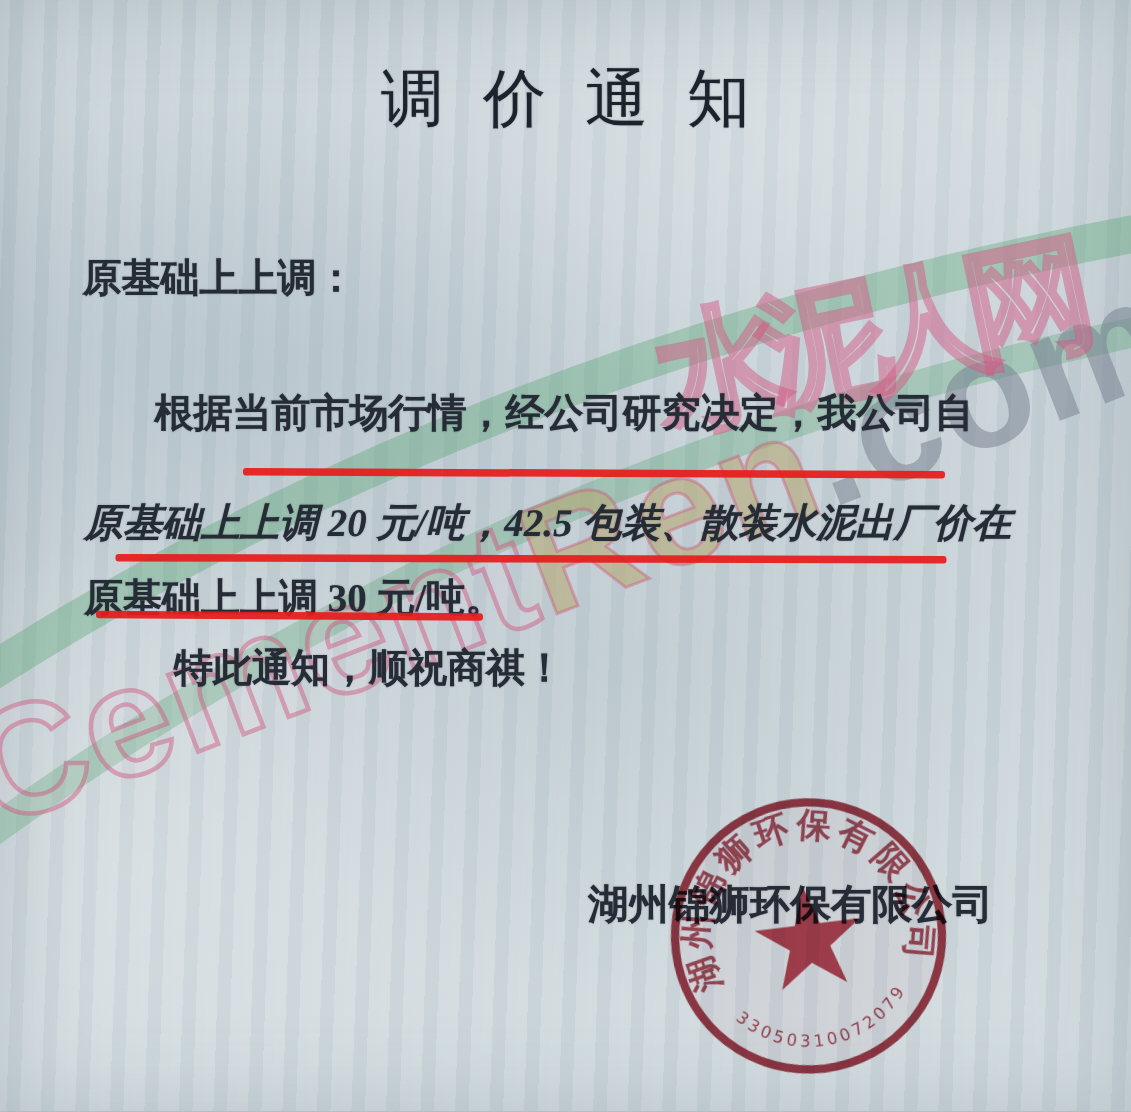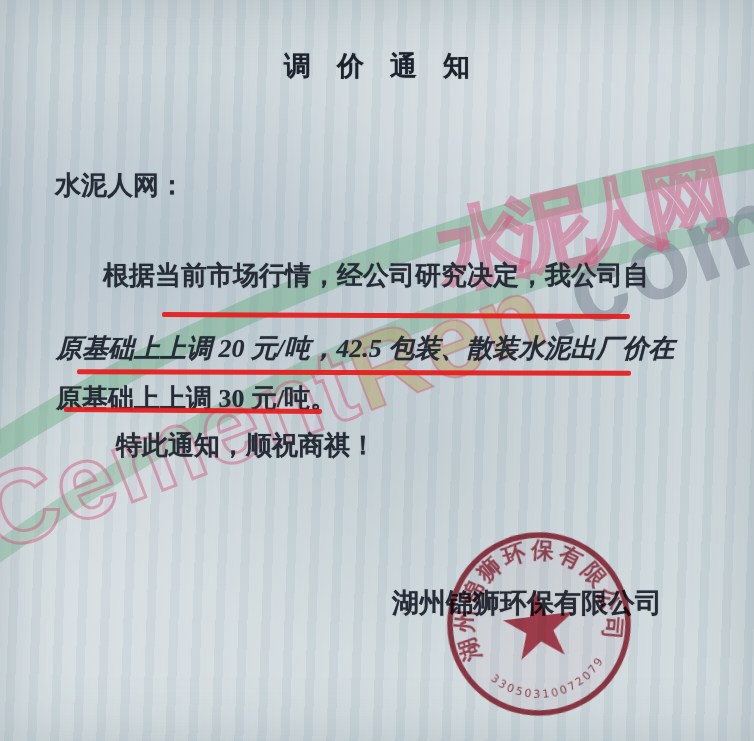--- a/index.html
+++ b/index.html
@@ -38,22 +38,22 @@
     position:absolute;left:436px;top:178px;z-index:1;
     transform:rotate(-12deg);
     font-family:"Liberation Sans","DejaVu Sans",sans-serif;
     font-size:86px;font-weight:700;letter-spacing:-16px;line-height:1.1;
     color:rgba(240,190,210,.10);
     -webkit-text-stroke:3px rgba(210,88,130,.48);
     white-space:nowrap;pointer-events:none;
   }
   
   .doc-title{
-    position:absolute;left:0;right:0;top:48px;z-index:2;text-align:center;
-    font-size:27px;font-weight:700;letter-spacing:26px;text-indent:26px;
+    position:absolute;left:0;right:0;top:38px;z-index:2;text-align:center;
+    font-size:42px;font-weight:400;letter-spacing:26px;text-indent:26px;
     color:#1d232c;text-shadow:0 0 1px rgba(30,36,46,.55);
   }
   .line{
     position:absolute;z-index:2;white-space:nowrap;
     font-size:26px;font-weight:600;color:#262c36;
     text-shadow:0 0 1px rgba(38,44,54,.5);
   }
   .salutation{left:55px;top:168px;}
   .body-l1{left:103px;top:218px;margin-top:40px;}
   .body-l2{left:56px;top:280px;}
@@ -82,21 +82,21 @@
     <path d="M -40,470 Q 320,230 800,148" fill="none" stroke="rgba(58,154,90,0.30)" stroke-width="25" stroke-linecap="round"></path>
     <path d="M -40,580 Q 330,300 800,213" fill="none" stroke="rgba(58,154,90,0.26)" stroke-width="20" stroke-linecap="round"></path>
   </svg>
 
   <div class="wm-brand"><span class="wm-outline">Cement</span><span class="wm-gold">Ren</span><span class="wm-gray">.com</span></div>
 
   <div class="wm-cn">水泥人网</div>
 
   <div class="doc-title">调价通知</div>
 
-  <div class="line salutation">水泥人网：</div>
+  <div class="line salutation">原基础上上调：</div>
   <div class="line body-l1">根据当前市场行情，经公司研究决定，我公司自</div>
   <div class="line body-l3">原基础上上调 20 元/吨，42.5 包装、散装水泥出厂价在</div>
   <div class="line body-l4">原基础上上调 30 元/吨。</div>
   <div class="line closing">特此通知，顺祝商祺！</div>
 
   <div class="redline u1"></div>
   <div class="redline u2"></div>
   <div class="redline u3"></div>
 
   <div class="line company-line">湖州锦狮环保有限公司</div>

